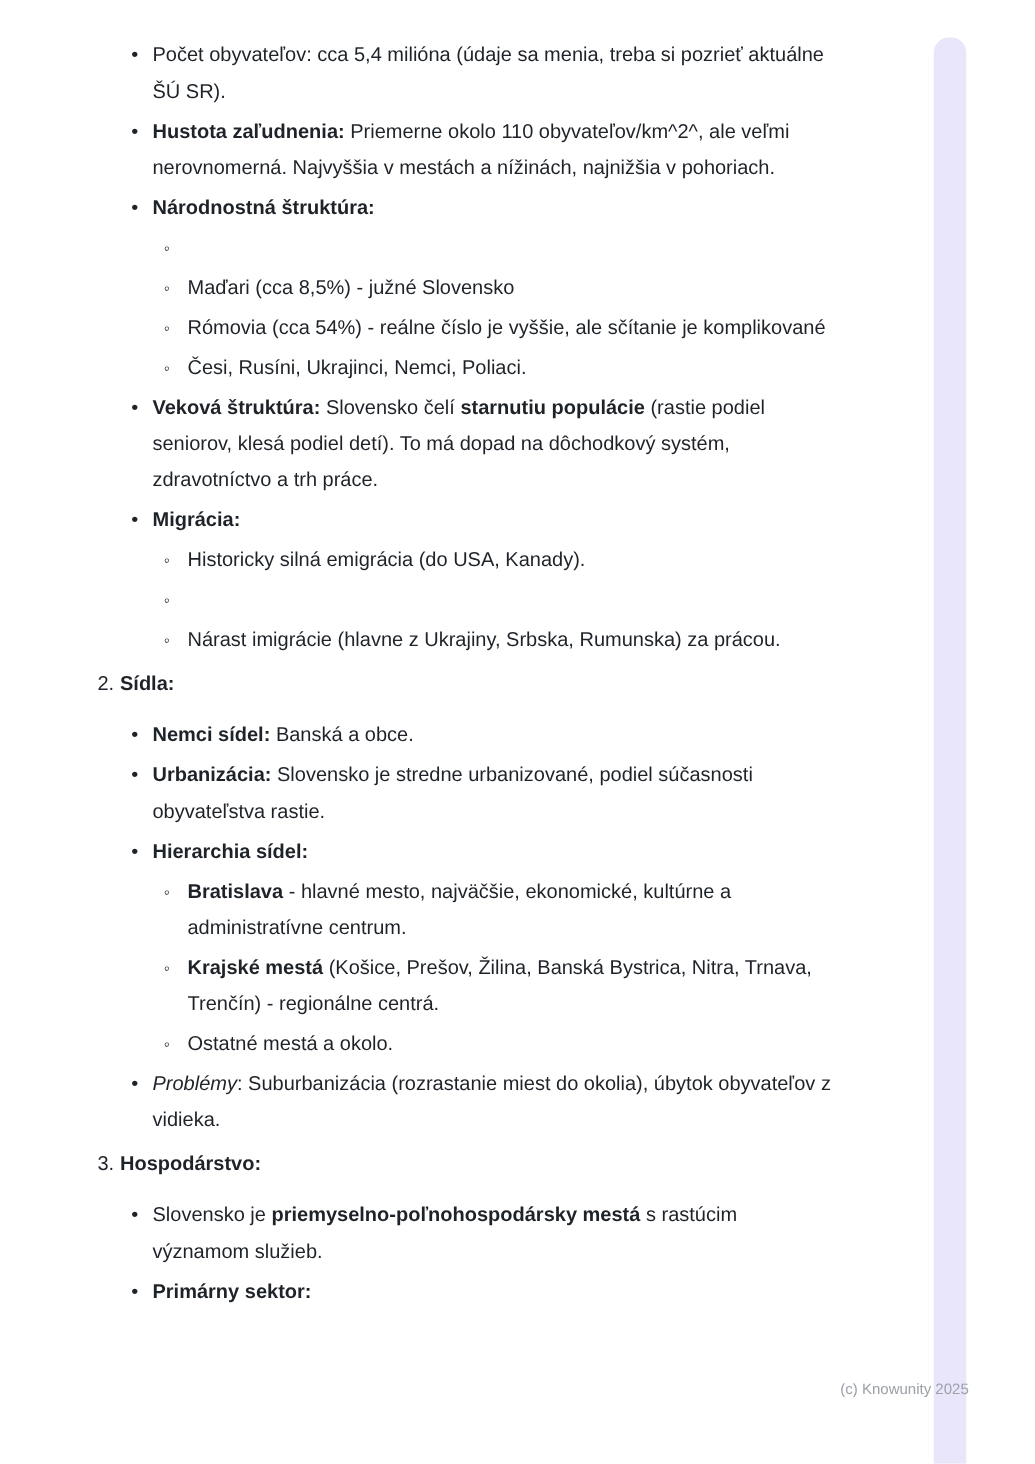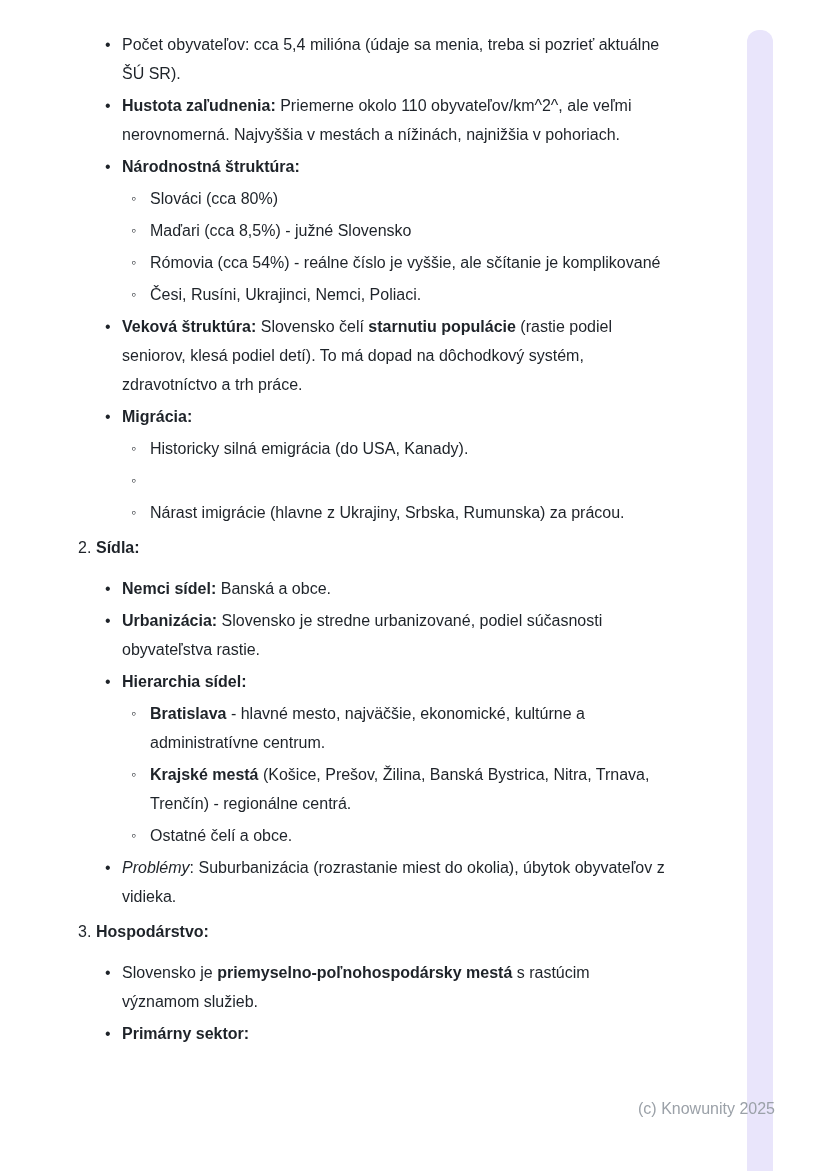--- a/index.html
+++ b/index.html
@@ -48,21 +48,21 @@
   .item.ul2 { padding-left: 53px; }
   .item.ul2 .marker { width: 19px; font-size: 14px; }
   .item.ol { margin-top: 6px; margin-bottom: 12px; }
   .item.ol .marker { width: 18px; }
   .seg-b { font-weight: 700; }
   .seg-i { font-style: italic; }
   .watermark {
     position: absolute;
     right: 53px;
     bottom: 53px;
-    font-size: 16px;
+    font-size: 12px;
     color: #9ba1a8;
     white-space: nowrap;
     margin-top: 28px;
   }
 </style>
 </head>
 <body>
 
 <div class="page">
   <div class="scrollbar-track"></div>
@@ -74,21 +74,20 @@
       <div class="item ul1">
         <span class="marker">•</span>
         <span class="text"><span class="seg-b ">Hustota zaľudnenia:</span><span class=""> Priemerne okolo 110 obyvateľov/km^2^, ale veľmi nerovnomerná. Najvyššia v mestách a nížinách, najnižšia v pohoriach.</span></span>
       </div>
       <div class="item ul1">
         <span class="marker">•</span>
         <span class="text"><span class="seg-b ">Národnostná štruktúra:</span></span>
       </div>
       <div class="item ul2">
         <span class="marker">◦</span>
-        <span class="text"><span class="">Slováci (cca 80%)</span></span>
       </div>
       <div class="item ul2">
         <span class="marker">◦</span>
         <span class="text"><span class="">Maďari (cca 8,5%) - južné Slovensko</span></span>
       </div>
       <div class="item ul2">
         <span class="marker">◦</span>
         <span class="text"><span class="">Rómovia (cca 54%) - reálne číslo je vyššie, ale sčítanie je komplikované</span></span>
       </div>
       <div class="item ul2">
@@ -133,21 +132,21 @@
       <div class="item ul2">
         <span class="marker">◦</span>
         <span class="text"><span class="seg-b ">Bratislava</span><span class=""> - hlavné mesto, najväčšie, ekonomické, kultúrne a administratívne centrum.</span></span>
       </div>
       <div class="item ul2">
         <span class="marker">◦</span>
         <span class="text"><span class="seg-b ">Krajské mestá</span><span class=""> (Košice, Prešov, Žilina, Banská Bystrica, Nitra, Trnava, Trenčín) - regionálne centrá.</span></span>
       </div>
       <div class="item ul2">
         <span class="marker">◦</span>
-        <span class="text"><span class="">Ostatné čelí a obce.</span></span>
+        <span class="text"><span class="">Ostatné mestá a okolo.</span></span>
       </div>
       <div class="item ul1">
         <span class="marker">•</span>
         <span class="text"><span class="seg-i">Problémy</span><span class="">: Suburbanizácia (rozrastanie miest do okolia), úbytok obyvateľov z vidieka.</span></span>
       </div>
       <div class="item ol">
         <span class="marker">3.</span>
         <span class="text"><span class="seg-b ">Hospodárstvo:</span></span>
       </div>
       <div class="item ul1">

